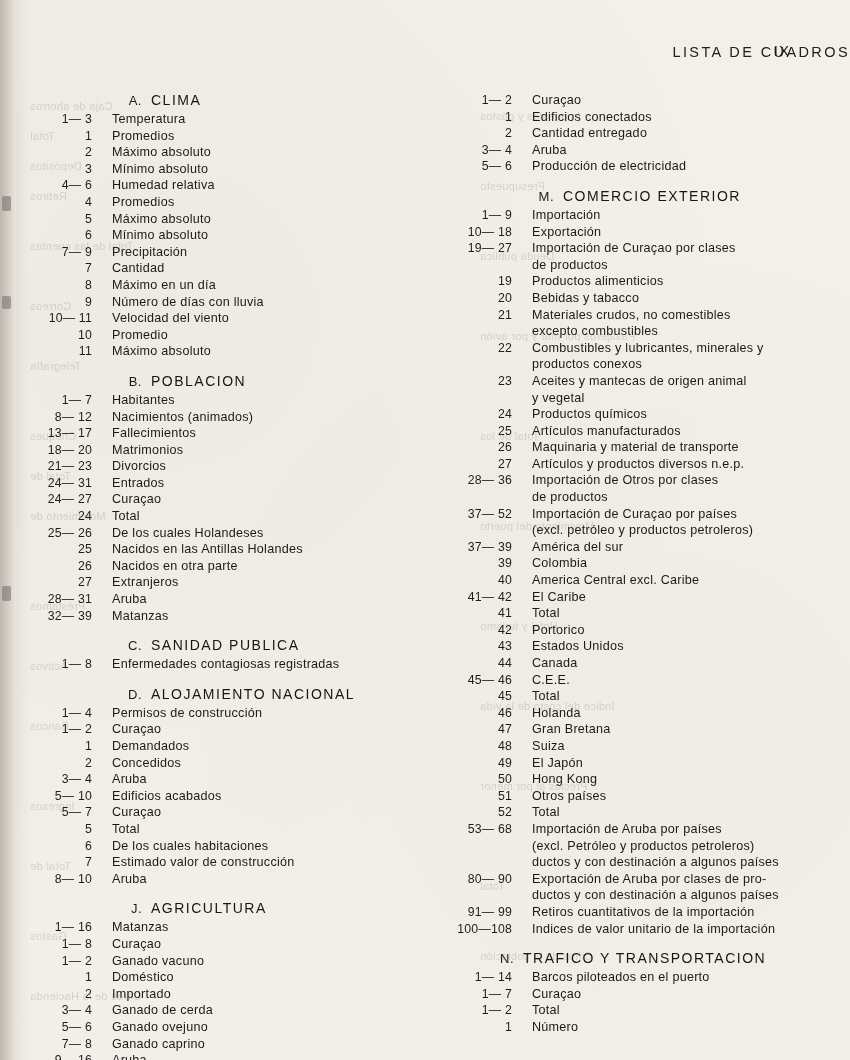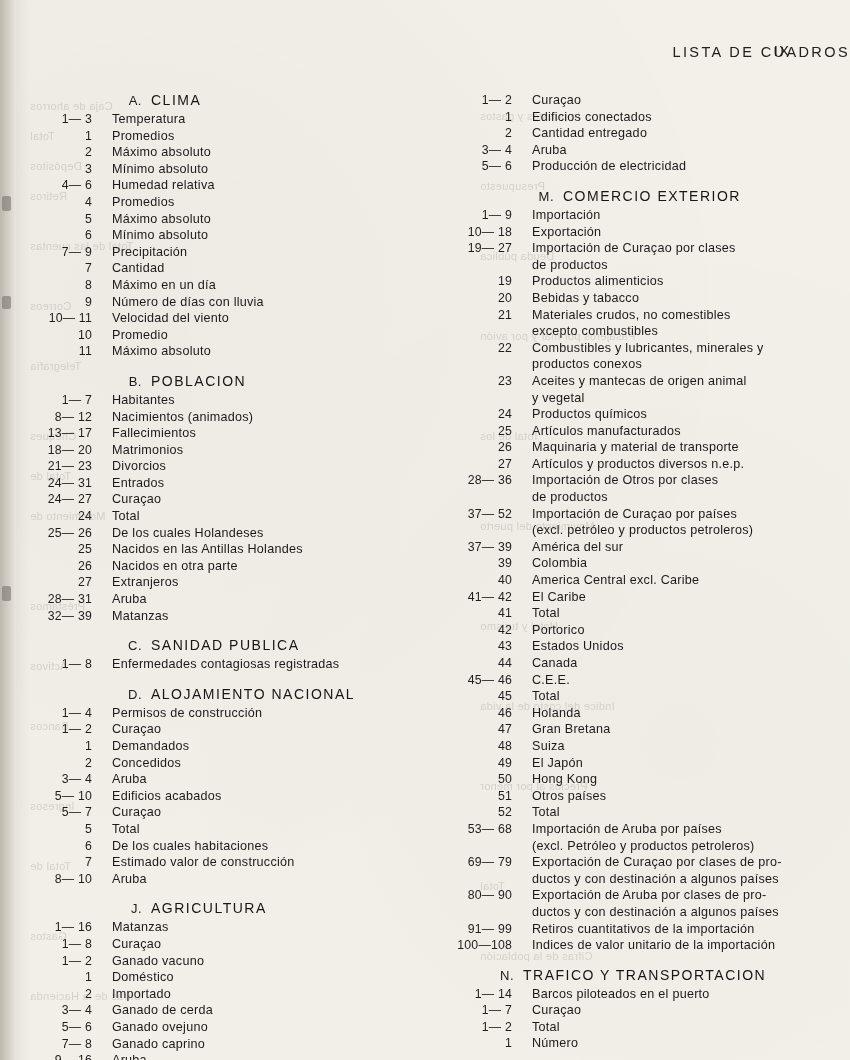--- a/index.html
+++ b/index.html
@@ -582,24 +582,20 @@
       </div>
       <div class="row">
         <span class="num">53— 68</span>
         <span class="label">Importación de Aruba por países</span>
       </div>
       <div class="row">
         <span class="num"></span>
         <span class="label">(excl. Petróleo y productos petroleros)</span>
       </div>
       <div class="row">
-        <span class="num">69— 79</span>
-        <span class="label">Exportación de Curaçao por clases de pro-</span>
-      </div>
-      <div class="row">
         <span class="num"></span>
         <span class="label">ductos y con destinación a algunos países</span>
       </div>
       <div class="row">
         <span class="num">80— 90</span>
         <span class="label">Exportación de Aruba por clases de pro-</span>
       </div>
       <div class="row">
         <span class="num"></span>
         <span class="label">ductos y con destinación a algunos países</span>

